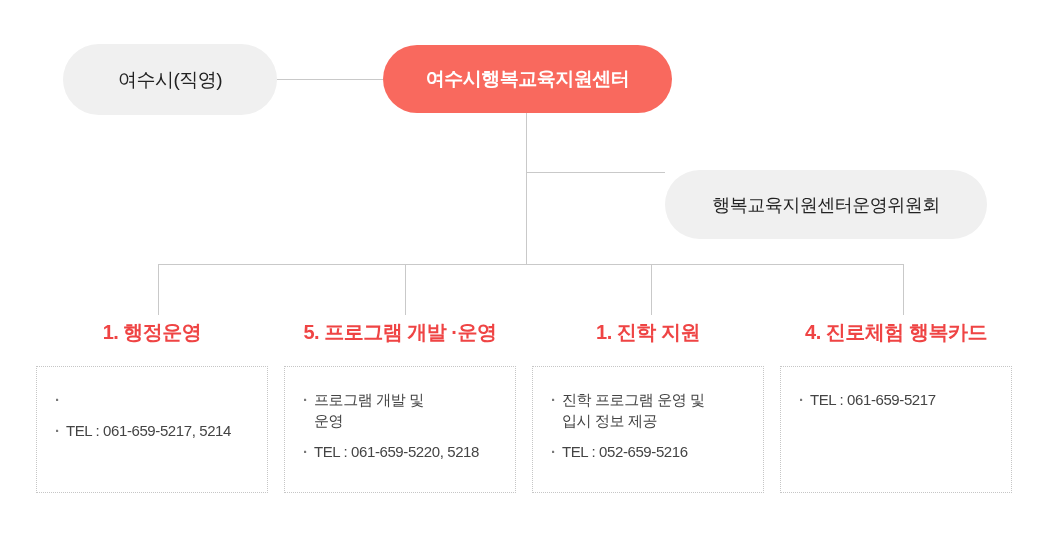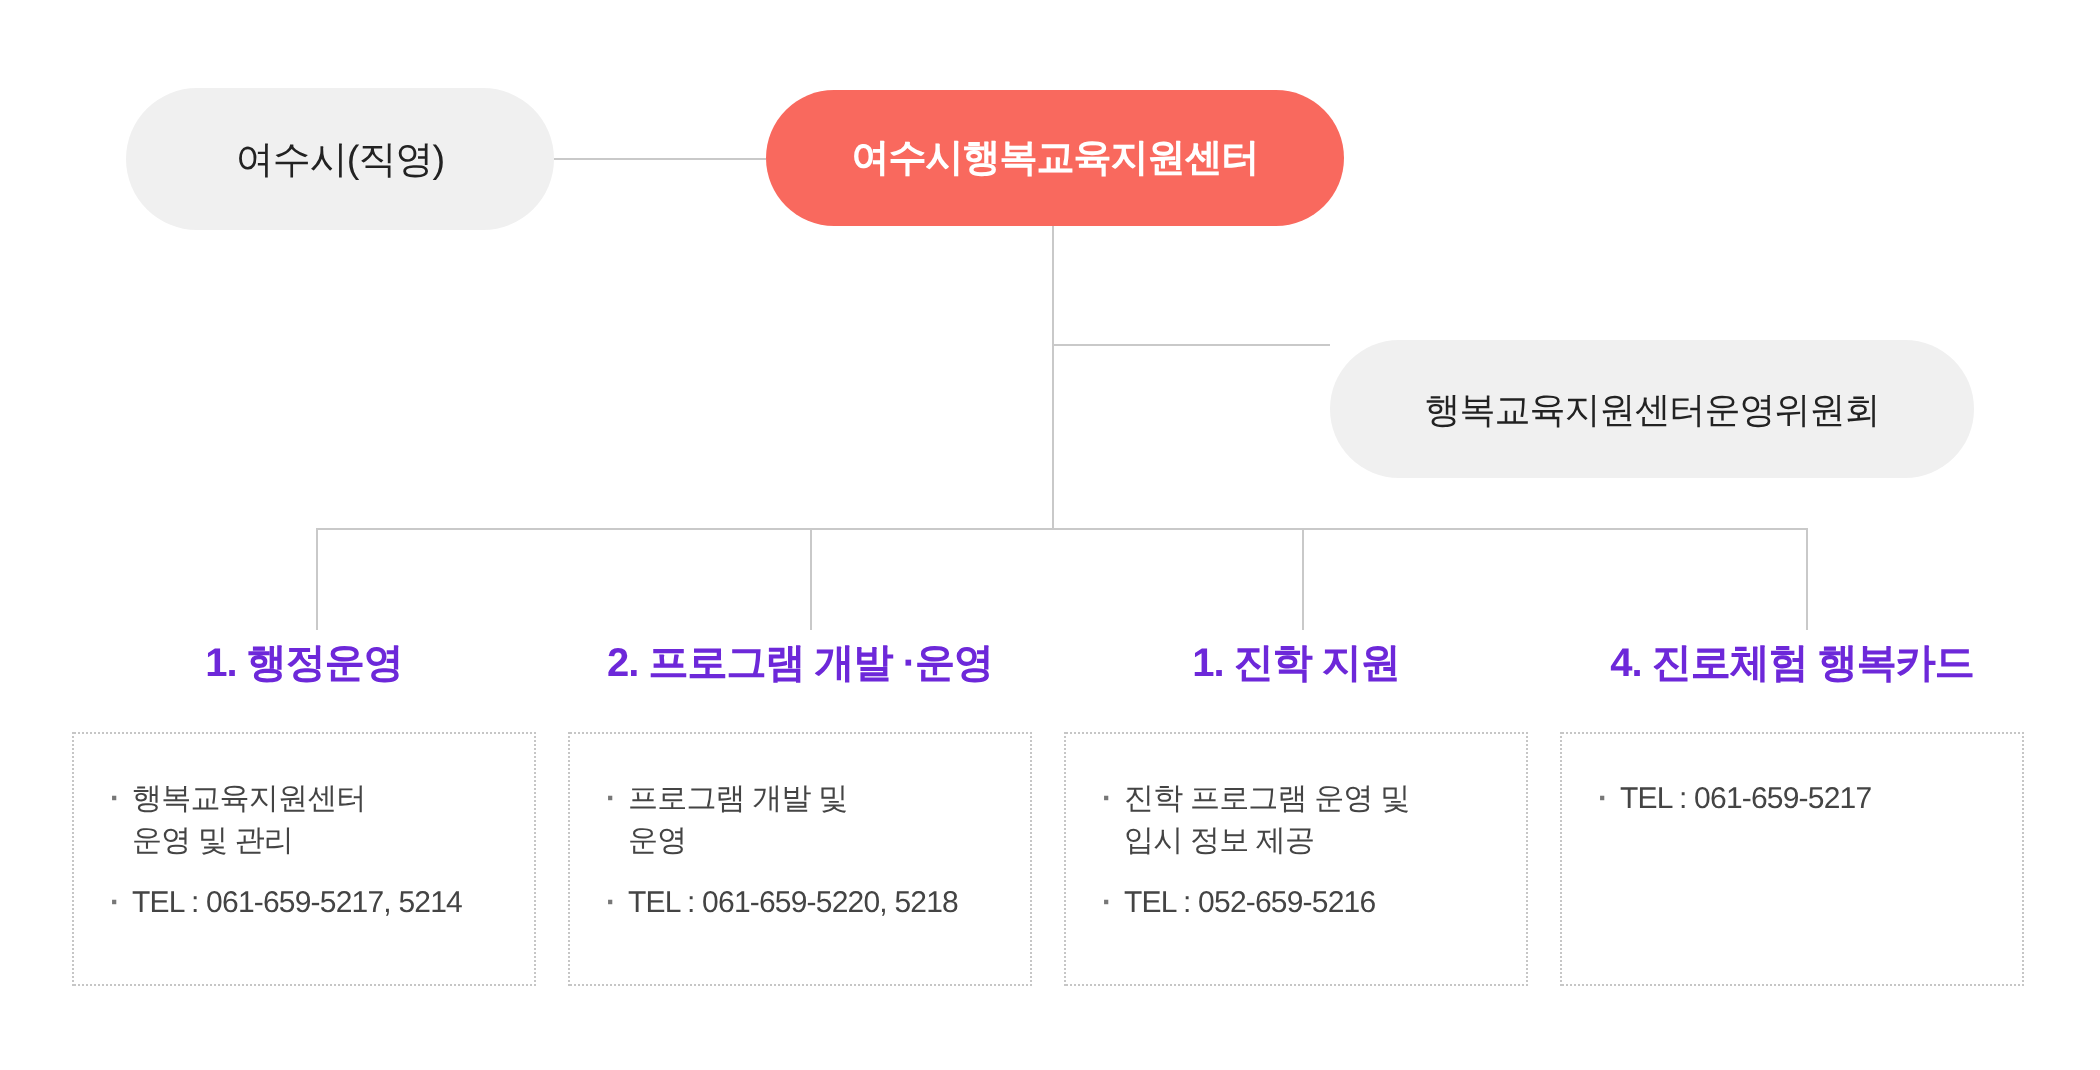--- a/index.html
+++ b/index.html
@@ -45,21 +45,21 @@
   
   .dept {
     position: absolute;
     top: 318px;
     width: 232px;
   }
   .dept-title {
     text-align: center;
     font-size: 20px;
     font-weight: 600;
-    color: #6d28d9;
+    color: #ef4444;
     line-height: 28px;
     letter-spacing: -0.5px;
     white-space: nowrap;
   }
   .dept-box {
     margin-top: 20px;
     height: 127px;
     border: 1px dotted #c6c6c6;
     background: #ffffff;
     padding: 22px 16px 0 18px;
@@ -109,36 +109,32 @@
 
   <div class="pill gray small" style="left:665px; top:138px; width:322px; height:69px;margin-top:32px;">
     <span>행복교육지원센터운영위원회</span>
   </div>
 
   <div class="dept" style="left:36px;">
     <div class="dept-title">1. 행정운영</div>
     <div class="dept-box">
       <div class="item">
         <span class="bullet">·</span>
-        <span class="item-text">
-          <span>행복교육지원센터</span>
-          <span>운영 및 관리</span>
-        </span>
       </div>
       <div class="item">
         <span class="bullet">·</span>
         <span class="item-text">
           <span>TEL : 061-659-5217, 5214</span>
         </span>
       </div>
     </div>
   </div>
 
   <div class="dept" style="left:284px;">
-    <div class="dept-title">2. 프로그램 개발 ·운영</div>
+    <div class="dept-title">5. 프로그램 개발 ·운영</div>
     <div class="dept-box">
       <div class="item">
         <span class="bullet">·</span>
         <span class="item-text">
           <span>프로그램 개발 및</span>
           <span>운영</span>
         </span>
       </div>
       <div class="item">
         <span class="bullet">·</span>

